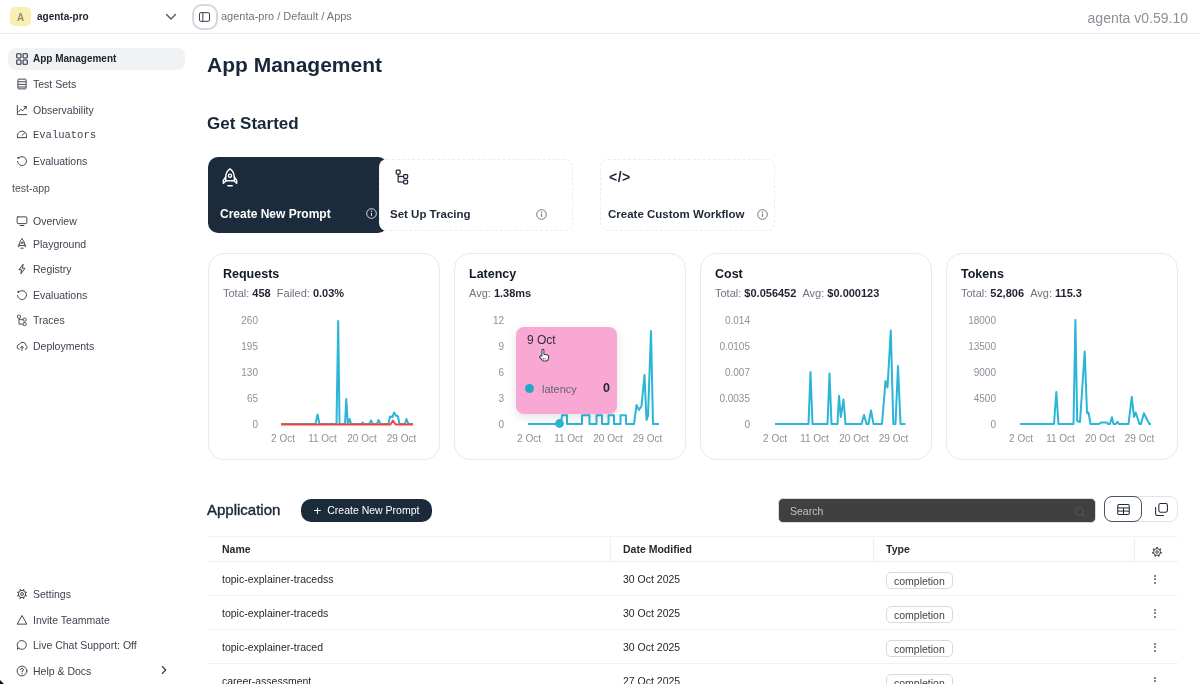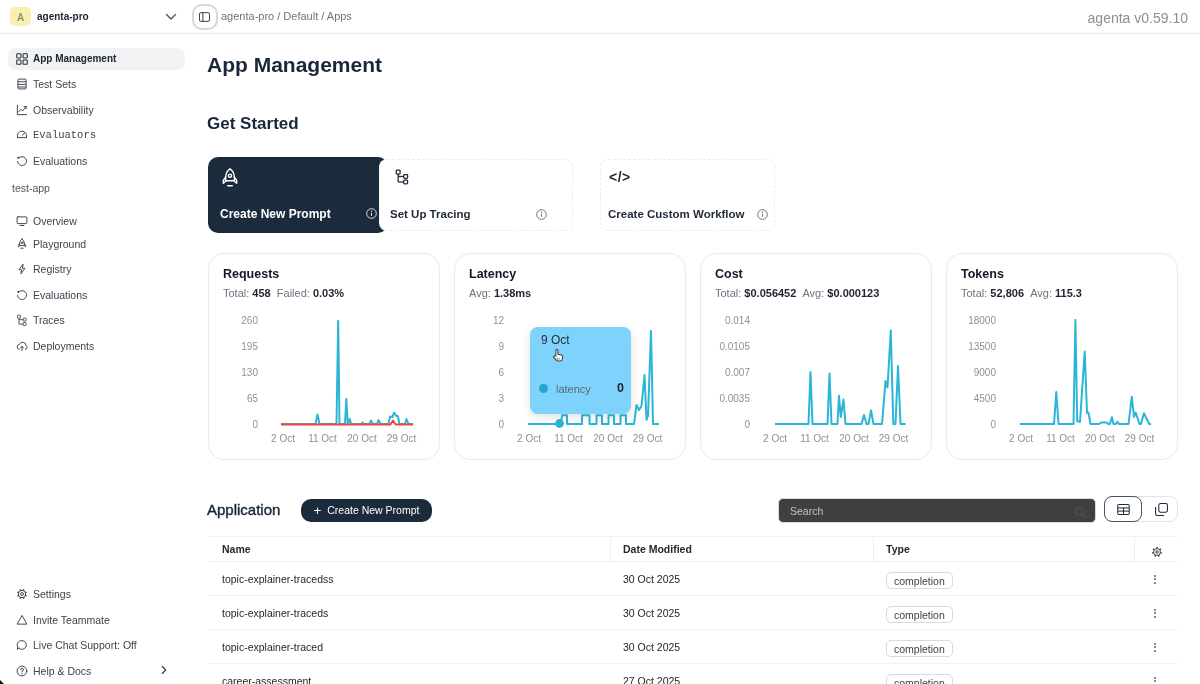--- a/index.html
+++ b/index.html
@@ -287,21 +287,21 @@
       </g>
       <g font-size="10" fill="#8c9099" text-anchor="middle">
         <text x="74" y="188">2 Oct</text>
           <text x="113.5" y="188">11 Oct</text>
           <text x="153" y="188">20 Oct</text>
           <text x="192.5" y="188">29 Oct</text>
       </g>
       <path d="M73 170 H106 L107 161.3 L112 161.3 L112 170 H127 L127 161.3 H134.5 L134.5 170 H141.5 L141.5 161.3 H147 L147 170 H153.5 L153.5 161.3 H159 L159 170 H165.5 L165.5 161.3 H171 L171 170 H179 L181.5 151 L184 156 L186.5 152 L189.5 121 L191.5 166 L193 162 L196 77 L198 170 H204" fill="none" stroke="#2bb5d6" stroke-width="2" stroke-linejoin="round"></path>
       <circle cx="104.5" cy="169.5" r="4.4" fill="#2bb5d6"></circle>
     </svg>
-    <div style="position:absolute;left:75px;top:73px;width:101px;height:87px;background:#7dd3fc;border-radius:8px;box-shadow:0 3px 10px rgba(90,90,100,0.18);">
+    <div style="position:absolute;left:61px;top:73px;width:101px;height:87px;background:#f9a8d4;border-radius:8px;box-shadow:0 3px 10px rgba(90,90,100,0.18);">
       <div style="position:absolute;left:11px;top:6px;font-size:12px;color:#2b2f36;">9 Oct</div>
       <svg style="position:absolute;left:21px;top:21px" width="14" height="15" viewBox="0 0 16 17">
           <path d="M5.6 9 V2.4 a1.15 1.15 0 0 1 2.3 0 V7 l4 0.85 c0.95 0.2 1.55 1 1.4 1.95 l-0.5 3.1 c-0.18 1.05-1.05 1.8-2.1 1.8 H7.9 c-0.62 0-1.22-0.26-1.64-0.72 L3.4 10.9 c-0.52-0.57-0.42-1.45 0.2-1.87 0.52-0.36 1.24-0.28 1.68 0.18 Z" fill="#fff" stroke="#3a3f47" stroke-width="1.2" stroke-linejoin="round"></path>
           <path d="M7.3 11.2 v2 M9.3 11.2 v2" stroke="#3a3f47" stroke-width="0.8"></path>
         </svg>
       <div style="position:absolute;left:9px;top:57px;width:9px;height:9px;border-radius:50%;background:#1fa8cc;"></div>
       <div style="position:absolute;left:26px;top:56px;font-size:11px;color:#5f6672;">latency</div>
       <div style="position:absolute;left:87px;top:54px;font-size:12.5px;font-weight:bold;color:#23272e;">0</div>
     </div>
   </div>

